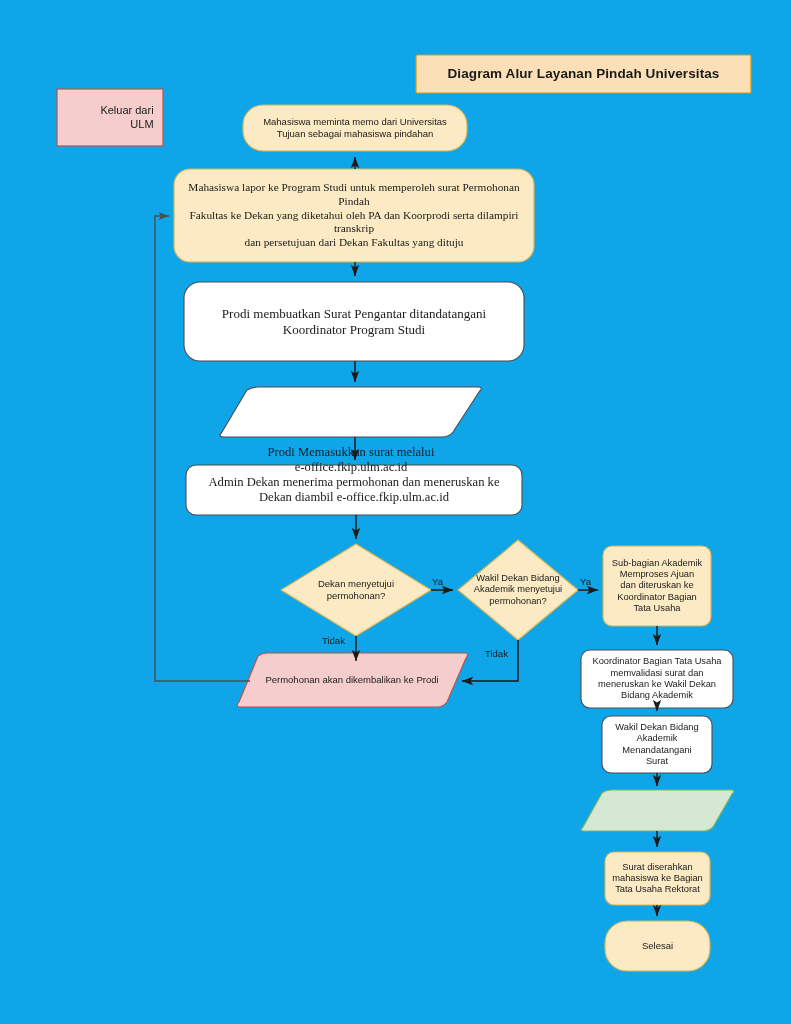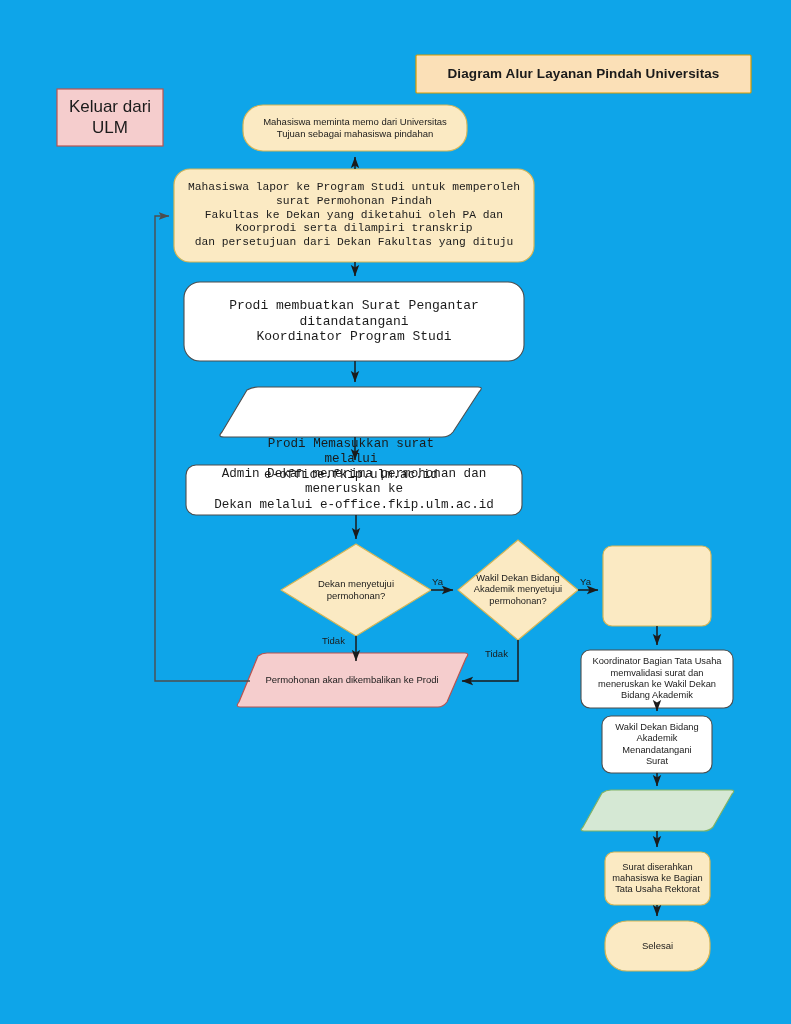--- a/index.html
+++ b/index.html
@@ -27,21 +27,21 @@
     display: flex;
     align-items: center;
     justify-content: center;
     text-align: center;
     line-height: 1.22;
     color: #1b1b1b;
     pointer-events: none;
     white-space: pre-line;
   }
   .f-sans { font-family: "Liberation Sans", sans-serif; }
-  .f-serif { font-family: Liberation Mono, monospace; }
+  .f-serif { font-family: Liberation Serif, serif; }
   .edge-label {
     position: absolute;
     font-family: "Liberation Sans", sans-serif;
     font-size: 9.5px;
     color: #1b1b1b;
     white-space: nowrap;
   }
   .title-text {
     font-weight: bold;
     font-size: 14px;
@@ -121,46 +121,51 @@
 
     <line x1="657" y1="773" x2="657" y2="786" stroke="#1b1b1b" stroke-width="1.5" marker-end="url(#arrowBlack)"></line>
 
     <line x1="657" y1="831" x2="657" y2="847" stroke="#1b1b1b" stroke-width="1.5" marker-end="url(#arrowBlack)"></line>
 
     <line x1="657" y1="905" x2="657" y2="916" stroke="#1b1b1b" stroke-width="1.5" marker-end="url(#arrowBlack)"></line>
   </svg>
 
   <div class="node-text f-sans title-text" style="left:416px; top:55px; width:335px; height:38px; font-size:13.5px;">Diagram Alur Layanan Pindah Universitas</div>
 
-  <div class="node-text f-sans" style="left:57px; top:89px; width:106px; height:57px; font-size:17px;">Keluar dari
+  <div class="node-text f-sans" style="left:74px; top:89px; width:106px; height:57px; font-size:11px;text-align:right;">Keluar dari
 ULM</div>
 
   <div class="node-text f-sans" style="left:243px; top:105px; width:224px; height:46px; font-size:9.5px;">Mahasiswa meminta memo dari Universitas
 Tujuan sebagai mahasiswa pindahan</div>
 
   <div class="node-text f-serif" style="left:176px; top:169px; width:356px; height:93px; font-size:11.3px;">Mahasiswa lapor ke Program Studi untuk memperoleh surat Permohonan Pindah
 Fakultas ke Dekan yang diketahui oleh PA dan Koorprodi serta dilampiri transkrip
 dan persetujuan dari Dekan Fakultas yang dituju</div>
 
   <div class="node-text f-serif" style="left:184px; top:282px; width:340px; height:79px; font-size:13px;">Prodi membuatkan Surat Pengantar ditandatangani
 Koordinator Program Studi</div>
 
   <div class="node-text f-serif" style="left:240px; top:387px; width:222px; height:50px; font-size:12.6px;margin-top:48px;">Prodi Memasukkan surat melalui
 e-office.fkip.ulm.ac.id</div>
 
   <div class="node-text f-serif" style="left:186px; top:465px; width:336px; height:50px; font-size:12.6px;">Admin Dekan menerima permohonan dan meneruskan ke
-Dekan melalui e-office.fkip.ulm.ac.id</div>
+Dekan diambil e-office.fkip.ulm.ac.id</div>
 
   <div class="node-text f-sans" style="left:288px; top:566px; width:136px; height:48px; font-size:9.5px;">Dekan menyetujui
 permohonan?</div>
 
   <div class="node-text f-sans" style="left:456px; top:565px; width:124px; height:50px; font-size:9.3px;">Wakil Dekan Bidang
 Akademik menyetujui
 permohonan?</div>
 
+  <div class="node-text f-sans" style="left:603px; top:546px; width:108px; height:80px; font-size:9.3px;">Sub-bagian Akademik
+Memproses Ajuan
+dan diteruskan ke
+Koordinator Bagian
+Tata Usaha</div>
 
   <div class="node-text f-sans" style="left:581px; top:650px; width:152px; height:58px; font-size:9.3px;">Koordinator Bagian Tata Usaha
 memvalidasi surat dan
 meneruskan ke Wakil Dekan
 Bidang Akademik</div>
 
   <div class="node-text f-sans" style="left:602px; top:716px; width:110px; height:57px; font-size:9.3px;">Wakil Dekan Bidang
 Akademik
 Menandatangani
 Surat</div>

